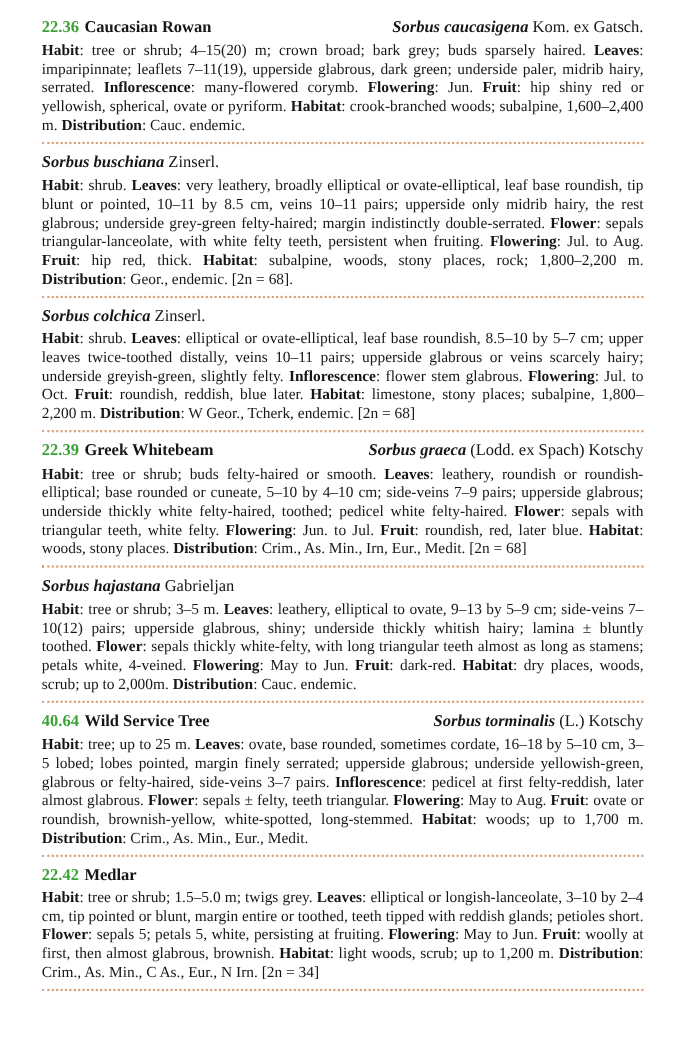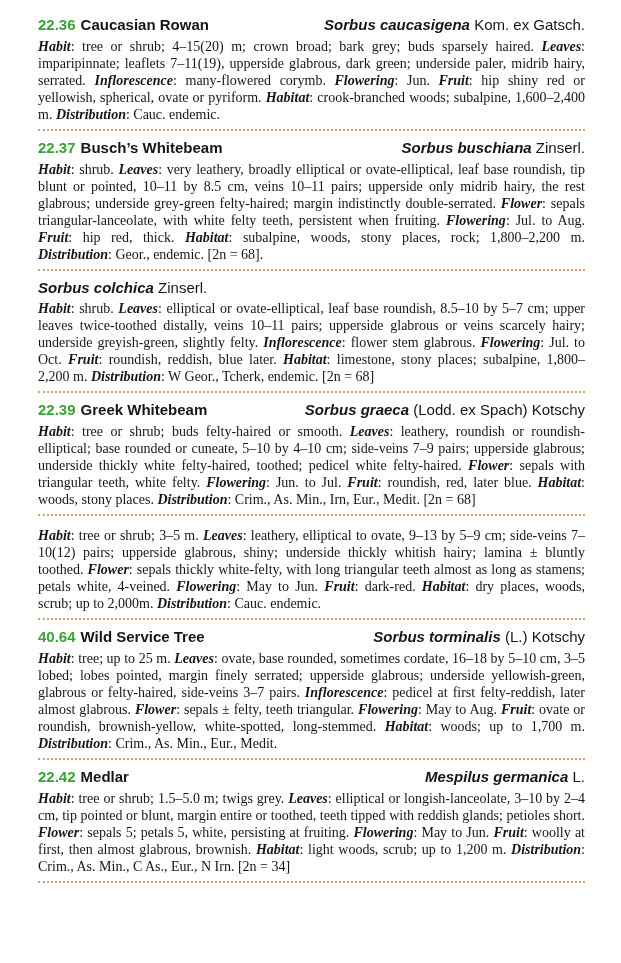--- a/index.html
+++ b/index.html
@@ -12,42 +12,42 @@
     box-sizing: border-box;
     padding: 16px 36px 8px 38px;
     font-family: "Liberation Serif", serif;
     color: #161616;
   }
   .entry { margin: 0; }
   .entry-header {
     display: flex;
     justify-content: space-between;
     align-items: baseline;
-    font-family: Liberation Sans, sans-serif;
+    font-family: Liberation Serif, serif;
     font-size: 15px;
     font-weight: 700;
     line-height: 1.25;
     margin: 0 0 3px 0;
     gap: 10px;
   }
   .header-left { white-space: nowrap; }
   .header-right { white-space: nowrap; text-align: right; }
   .num {
     color: var(--accent-green, #3aa335);
     margin-right: 5px;
   }
   .latin { font-style: italic; }
   .authority { font-weight: 400; }
   .desc {
     margin: 0;
     font-size: 14px;
     line-height: 17px;
     text-align: justify;
   }
-  .desc b { font-weight: 700; font-style: italic; }
+  .desc b { font-weight: 700; }
   .divider {
     border: none;
     border-top: 2px dotted var(--divider-color, #d8a074);
     margin: 6px 0 8px 0;
   }
 </style>
 </head>
 <body>
 
 <main id="entries">
@@ -59,23 +59,20 @@
       <div class="header-right">
         <span class="latin">Sorbus caucasigena</span> <span class="authority">Kom. ex Gatsch.</span>
       </div>
     </header>
     <p class="desc"><b>Habit</b>: tree or shrub; 4–15(20) m; crown broad; bark grey; buds sparsely haired. <b>Leaves</b>: imparipinnate; leaflets 7–11(19), upperside glabrous, dark green; underside paler, midrib hairy, serrated. <b>Inflorescence</b>: many-flowered corymb. <b>Flowering</b>: Jun. <b>Fruit</b>: hip shiny red or yellowish, spherical, ovate or pyriform. <b>Habitat</b>: crook-branched woods; subalpine, 1,600–2,400 m. <b>Distribution</b>: Cauc. endemic.</p>
     <hr class="divider">
   </section>
 
   <section class="entry">
     <header class="entry-header">
-      <div class="header-left">
-        <span class="num">22.37</span><span class="common">Busch’s Whitebeam</span>
-      </div>
       <div class="header-right">
         <span class="latin">Sorbus buschiana</span> <span class="authority">Zinserl.</span>
       </div>
     </header>
     <p class="desc"><b>Habit</b>: shrub. <b>Leaves</b>: very leathery, broadly elliptical or ovate-elliptical, leaf base roundish, tip blunt or pointed, 10–11 by 8.5 cm, veins 10–11 pairs; upperside only midrib hairy, the rest glabrous; underside grey-green felty-haired; margin indistinctly double-serrated. <b>Flower</b>: sepals triangular-lanceolate, with white felty teeth, persistent when fruiting. <b>Flowering</b>: Jul. to Aug. <b>Fruit</b>: hip red, thick. <b>Habitat</b>: subalpine, woods, stony places, rock; 1,800–2,200 m. <b>Distribution</b>: Geor., endemic. [2n = 68].</p>
     <hr class="divider">
   </section>
 
   <section class="entry">
     <header class="entry-header">
@@ -95,20 +92,23 @@
       <div class="header-right">
         <span class="latin">Sorbus graeca</span> <span class="authority">(Lodd. ex Spach) Kotschy</span>
       </div>
     </header>
     <p class="desc"><b>Habit</b>: tree or shrub; buds felty-haired or smooth. <b>Leaves</b>: leathery, roundish or roundish-elliptical; base rounded or cuneate, 5–10 by 4–10 cm; side-veins 7–9 pairs; upperside glabrous; underside thickly white felty-haired, toothed; pedicel white felty-haired. <b>Flower</b>: sepals with triangular teeth, white felty. <b>Flowering</b>: Jun. to Jul. <b>Fruit</b>: roundish, red, later blue. <b>Habitat</b>: woods, stony places. <b>Distribution</b>: Crim., As. Min., Irn, Eur., Medit. [2n = 68]</p>
     <hr class="divider">
   </section>
 
   <section class="entry">
     <header class="entry-header">
+      <div class="header-right">
+        <span class="latin">Sorbus hajastana</span> <span class="authority">Gabrieljan</span>
+      </div>
     </header>
     <p class="desc"><b>Habit</b>: tree or shrub; 3–5 m. <b>Leaves</b>: leathery, elliptical to ovate, 9–13 by 5–9 cm; side-veins 7–10(12) pairs; upperside glabrous, shiny; underside thickly whitish hairy; lamina ± bluntly toothed. <b>Flower</b>: sepals thickly white-felty, with long triangular teeth almost as long as stamens; petals white, 4-veined. <b>Flowering</b>: May to Jun. <b>Fruit</b>: dark-red. <b>Habitat</b>: dry places, woods, scrub; up to 2,000m. <b>Distribution</b>: Cauc. endemic.</p>
     <hr class="divider">
   </section>
 
   <section class="entry">
     <header class="entry-header">
       <div class="header-left">
         <span class="num">40.64</span><span class="common">Wild Service Tree</span>
       </div>
@@ -118,20 +118,17 @@
     </header>
     <p class="desc"><b>Habit</b>: tree; up to 25 m. <b>Leaves</b>: ovate, base rounded, sometimes cordate, 16–18 by 5–10 cm, 3–5 lobed; lobes pointed, margin finely serrated; upperside glabrous; underside yellowish-green, glabrous or felty-haired, side-veins 3–7 pairs. <b>Inflorescence</b>: pedicel at first felty-reddish, later almost glabrous. <b>Flower</b>: sepals ± felty, teeth triangular. <b>Flowering</b>: May to Aug. <b>Fruit</b>: ovate or roundish, brownish-yellow, white-spotted, long-stemmed. <b>Habitat</b>: woods; up to 1,700 m. <b>Distribution</b>: Crim., As. Min., Eur., Medit.</p>
     <hr class="divider">
   </section>
 
   <section class="entry">
     <header class="entry-header">
       <div class="header-left">
         <span class="num">22.42</span><span class="common">Medlar</span>
       </div>
-      <div class="header-right">
-        <span class="latin">Mespilus germanica</span> <span class="authority">L.</span>
-      </div>
     </header>
     <p class="desc"><b>Habit</b>: tree or shrub; 1.5–5.0 m; twigs grey. <b>Leaves</b>: elliptical or longish-lanceolate, 3–10 by 2–4 cm, tip pointed or blunt, margin entire or toothed, teeth tipped with reddish glands; petioles short. <b>Flower</b>: sepals 5; petals 5, white, persisting at fruiting. <b>Flowering</b>: May to Jun. <b>Fruit</b>: woolly at first, then almost glabrous, brownish. <b>Habitat</b>: light woods, scrub; up to 1,200 m. <b>Distribution</b>: Crim., As. Min., C As., Eur., N Irn. [2n = 34]</p>
     <hr class="divider">
   </section>
 </main>
 
 </body></html>

